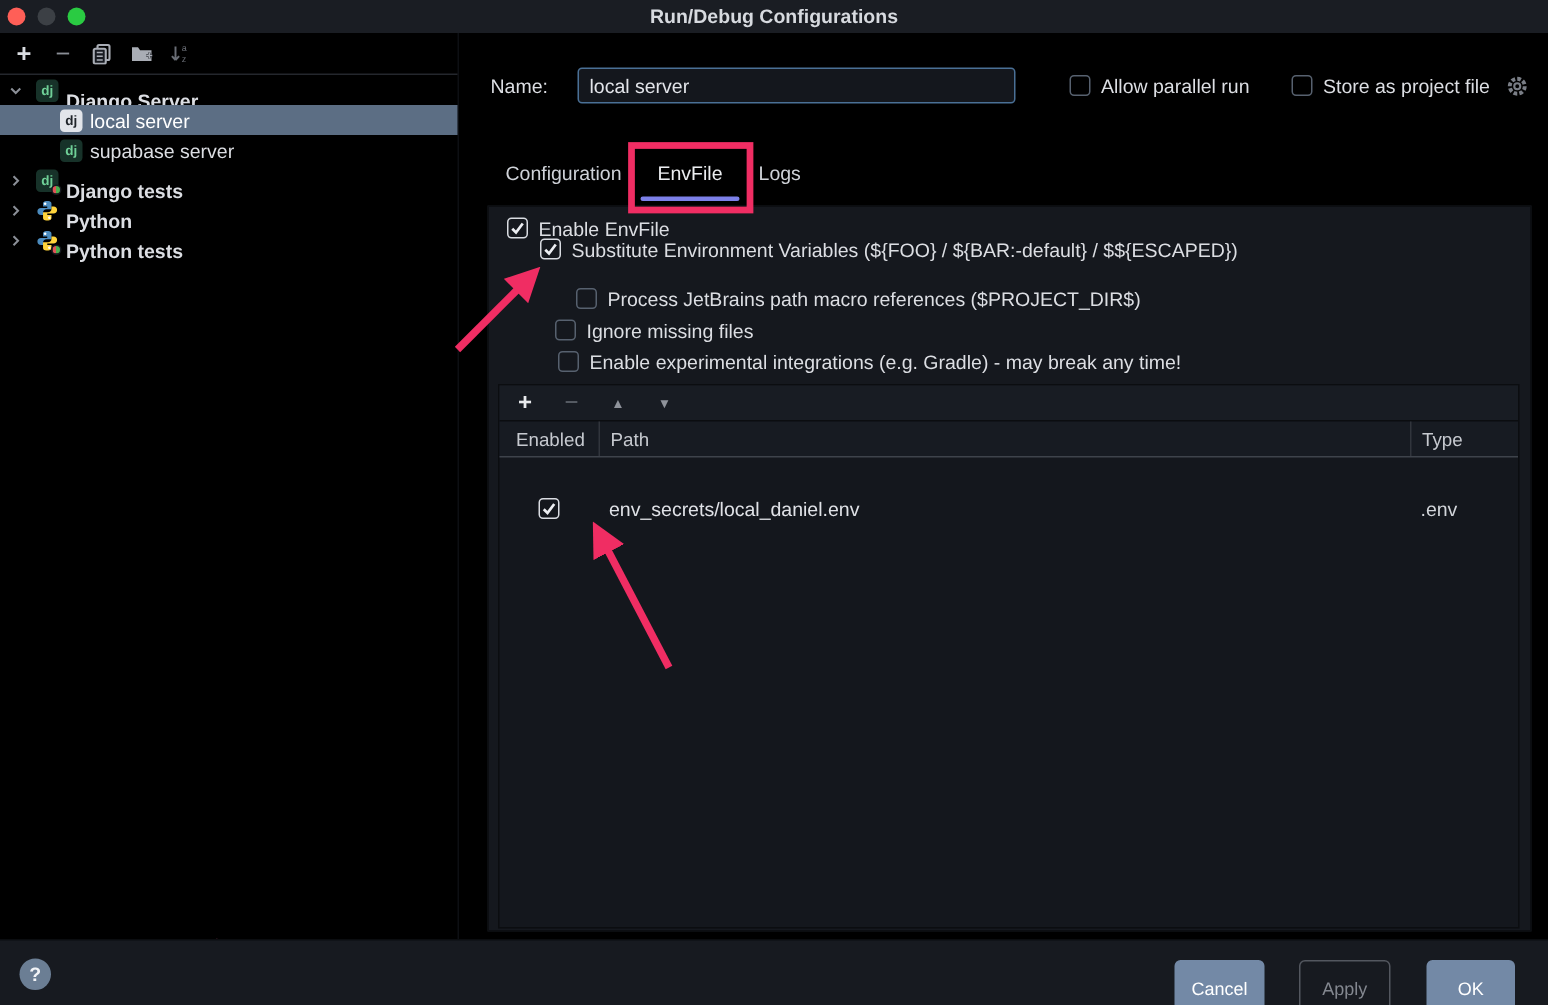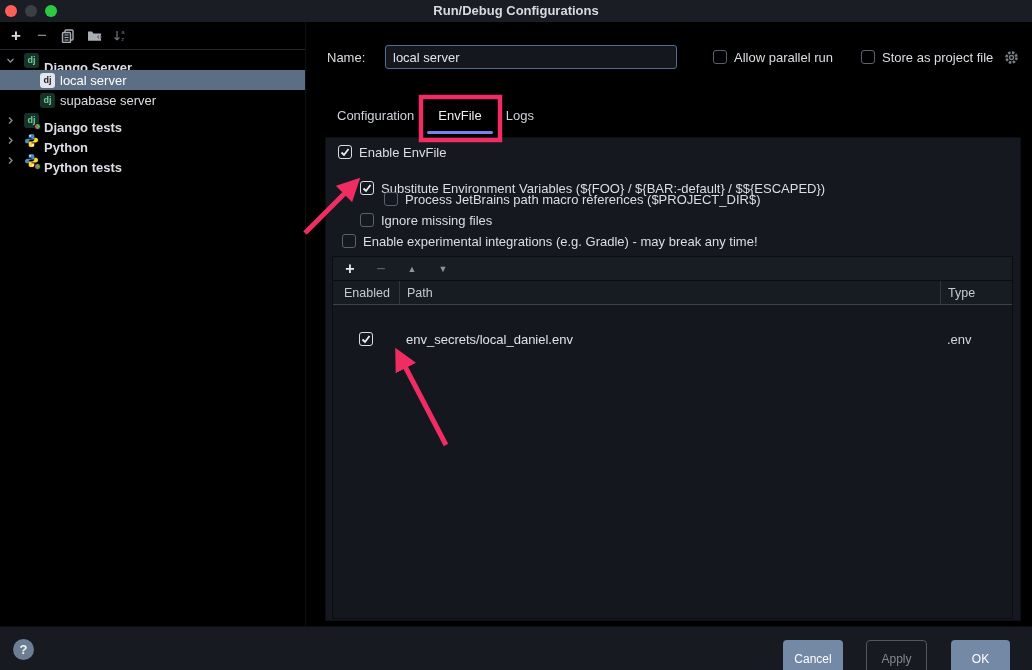--- a/index.html
+++ b/index.html
@@ -266,44 +266,44 @@
   <div class="panel">
     <div class="opt" style="left:12px; top:4px;">
       <span class="cb checked">
         <svg class="tick" width="10" height="10" viewBox="0 0 10 10">
             <polyline points="1.5,5.5 4,8 8.5,2" fill="none" stroke="#ECEEF2" stroke-width="1.8"></polyline>
           </svg>
       </span>
       <span>Enable EnvFile</span>
     </div>
 
-    <div class="opt" style="left:34px; top:40px;align-items:center;">
+    <div class="opt" style="left:34px; top:18px;align-items:center;">
       <span class="cb checked">
         <svg class="tick" width="10" height="10" viewBox="0 0 10 10">
             <polyline points="1.5,5.5 4,8 8.5,2" fill="none" stroke="#ECEEF2" stroke-width="1.8"></polyline>
           </svg>
       </span>
       <span>Substitute Environment Variables (${FOO} / ${BAR:-default} / $${ESCAPED})</span>
     </div>
 
     <div class="opt" style="left:34px; top:51px;padding-left:24px;">
       <span class="cb">
         
       </span>
       <span>Process JetBrains path macro references ($PROJECT_DIR$)</span>
     </div>
 
-    <div class="opt" style="left:34px; top:72px;">
+    <div class="opt" style="left:44px; top:72px;">
       <span class="cb">
         
       </span>
       <span>Ignore missing files</span>
     </div>
 
-    <div class="opt" style="left:16px; top:93px;">
+    <div class="opt" style="left:46px; top:93px;">
       <span class="cb">
         
       </span>
       <span>Enable experimental integrations (e.g. Gradle) - may break any time!</span>
     </div>
 
     <div class="envtable">
       <div class="ttoolbar">
         <span class="ttb plus">+</span>
         <span class="ttb minus">−</span>

